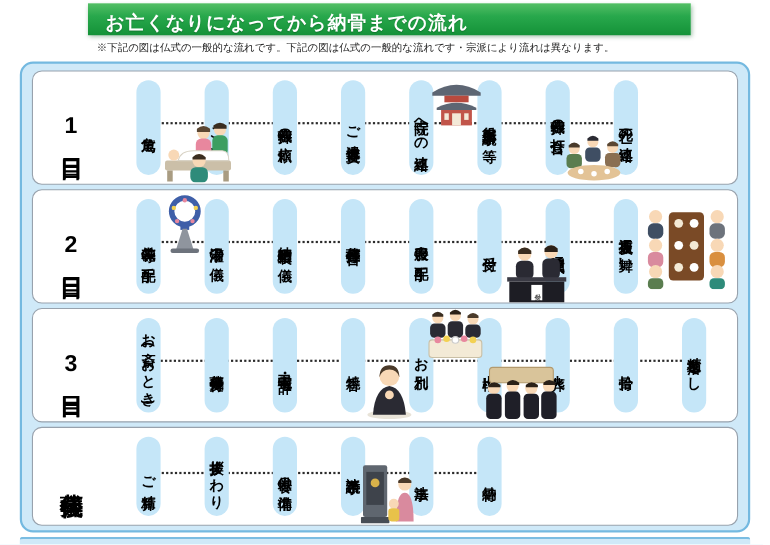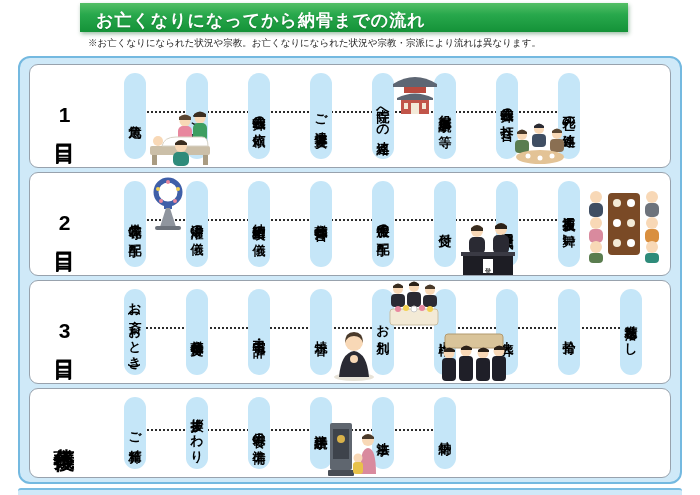--- a/index.html
+++ b/index.html
@@ -44,21 +44,21 @@
   .illus { position:absolute; z-index:3; }
 </style>
 </head>
 <body>
 
 <div class="stage">
 
   <div class="title-bar">
     <span class="t">お亡くなりになってから納骨までの流れ</span>
   </div>
-  <div class="note">※お亡くなりになられた状況や宗教。お亡くなりになられた状況や宗教・宗派により流れは異なります。</div>
+  <div class="note">※下記の図は仏式の一般的な流れです。下記の図は仏式の一般的な流れです・宗派により流れは異なります。</div>
 
   <div class="flow-box">
 
     <div class="day-row">
       <span class="day-label">1日目</span>
       <div class="dots" style="width: 434px;"></div>
       <div class="items">
           <div class="step">
             <span class="pill"></span>
             <span class="step-label">危篤</span>

